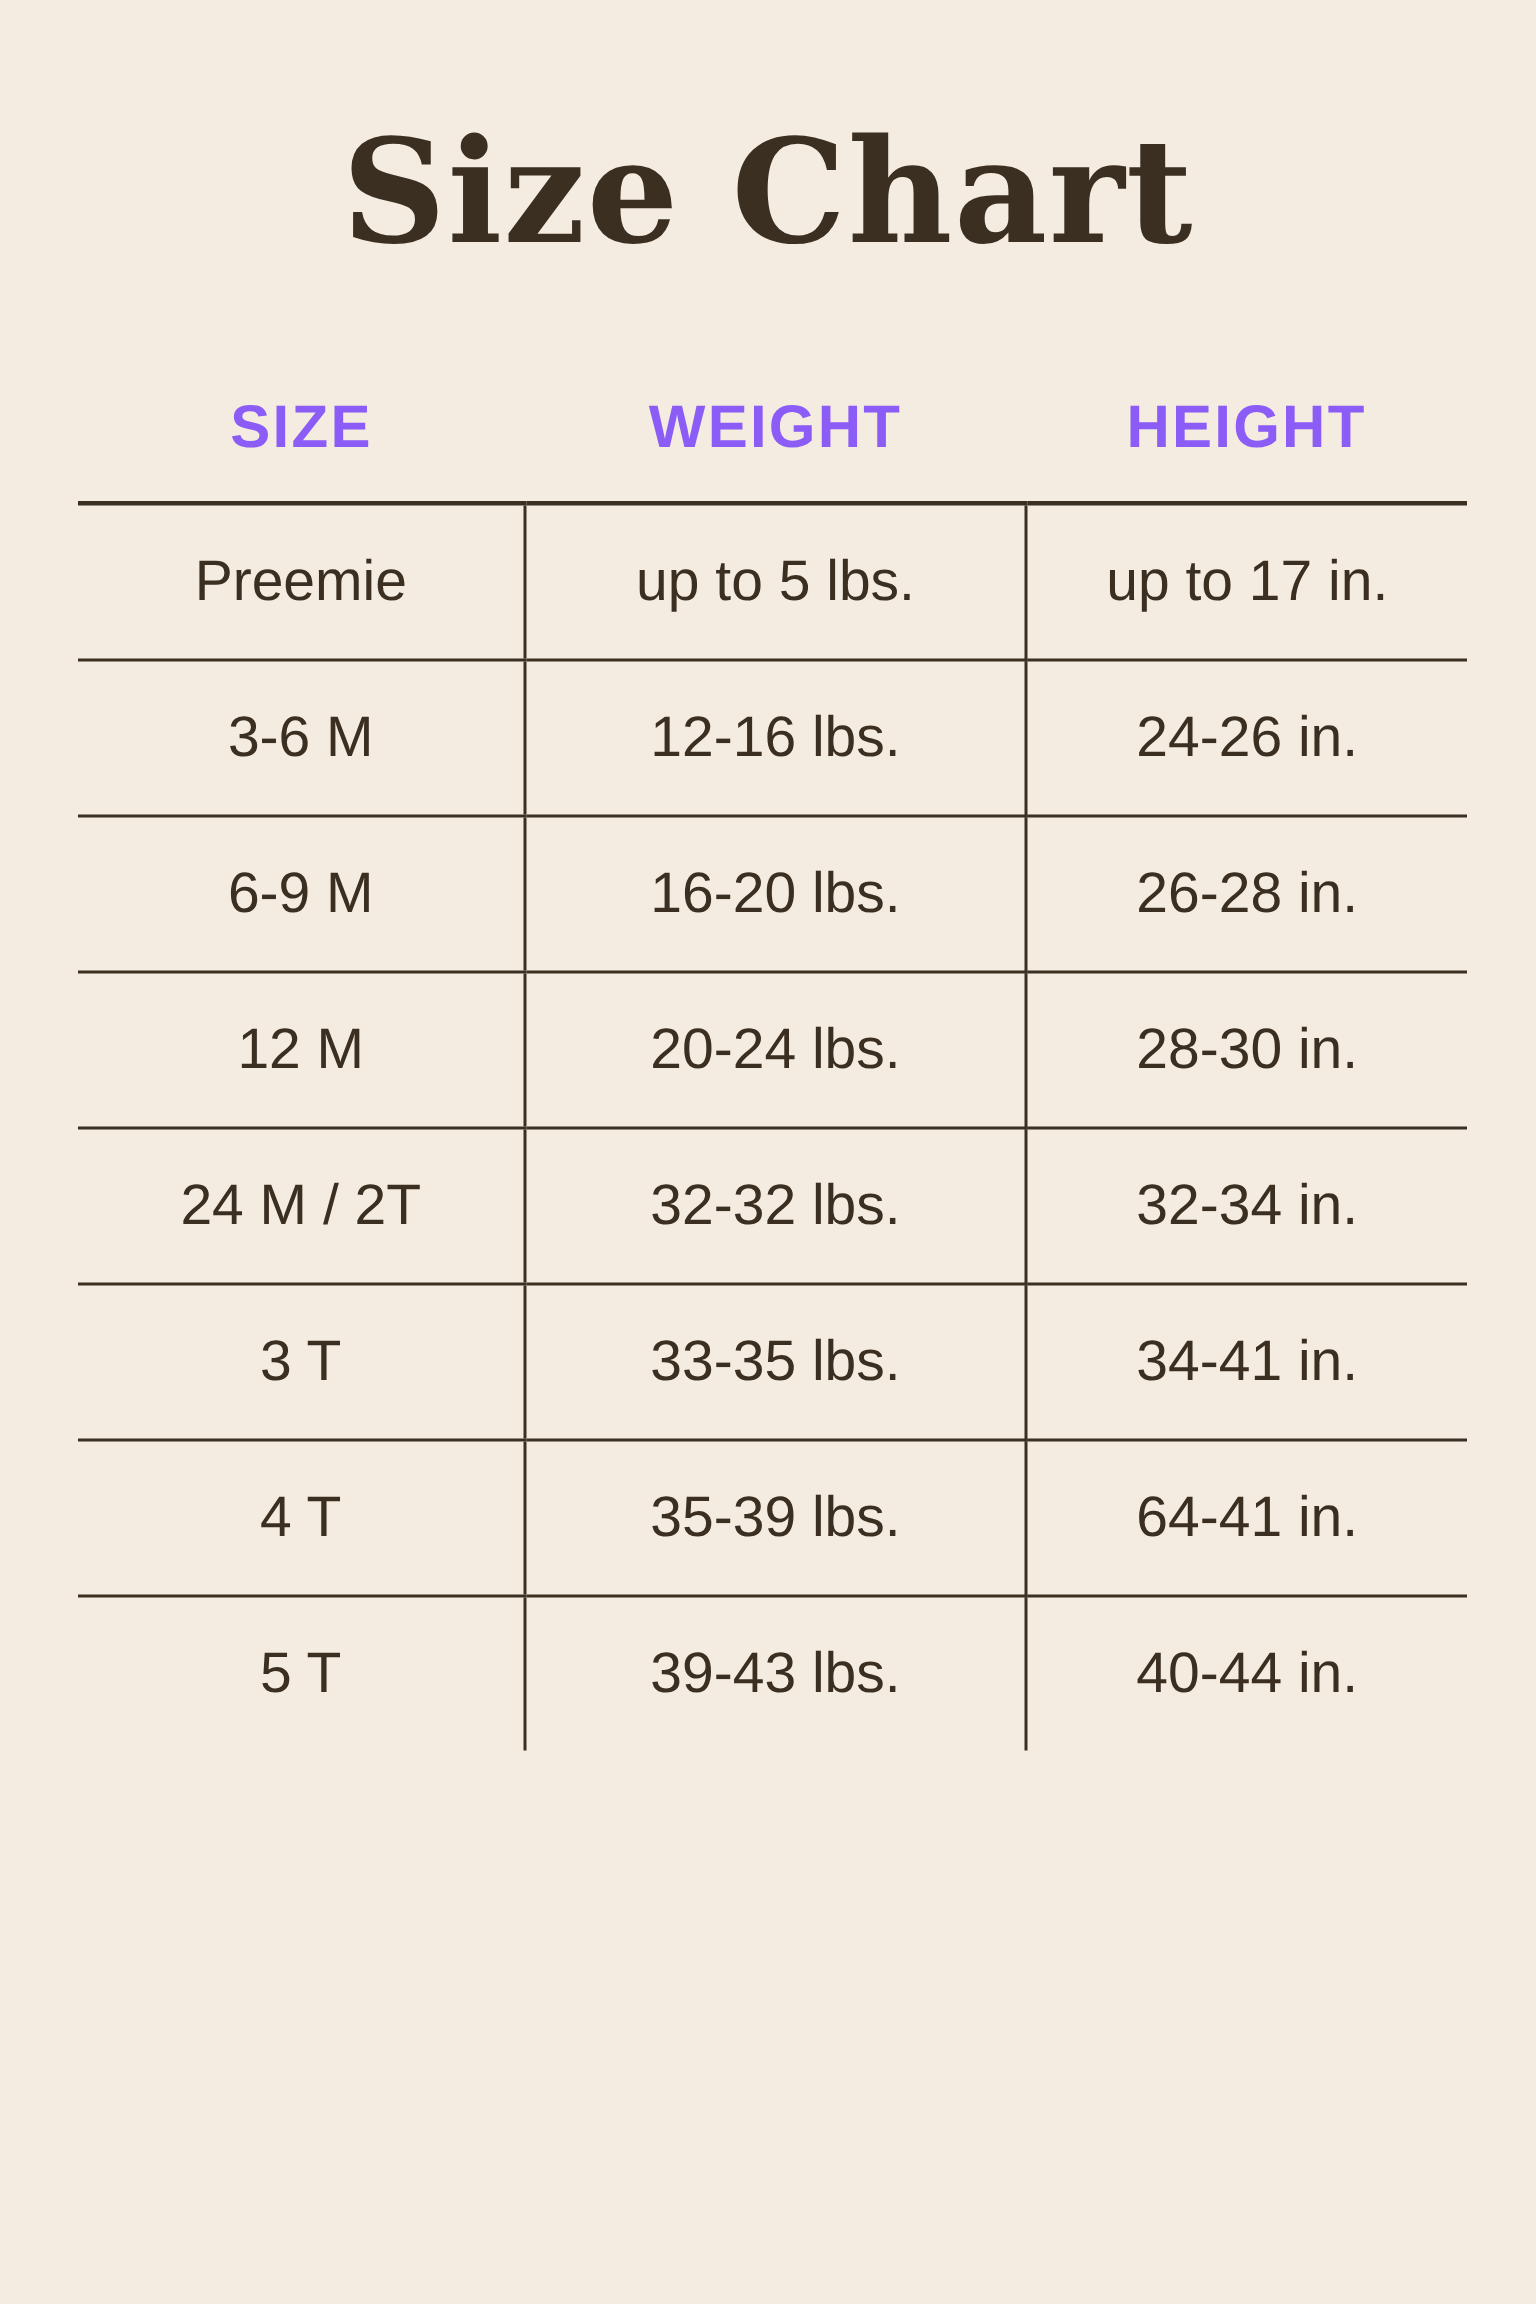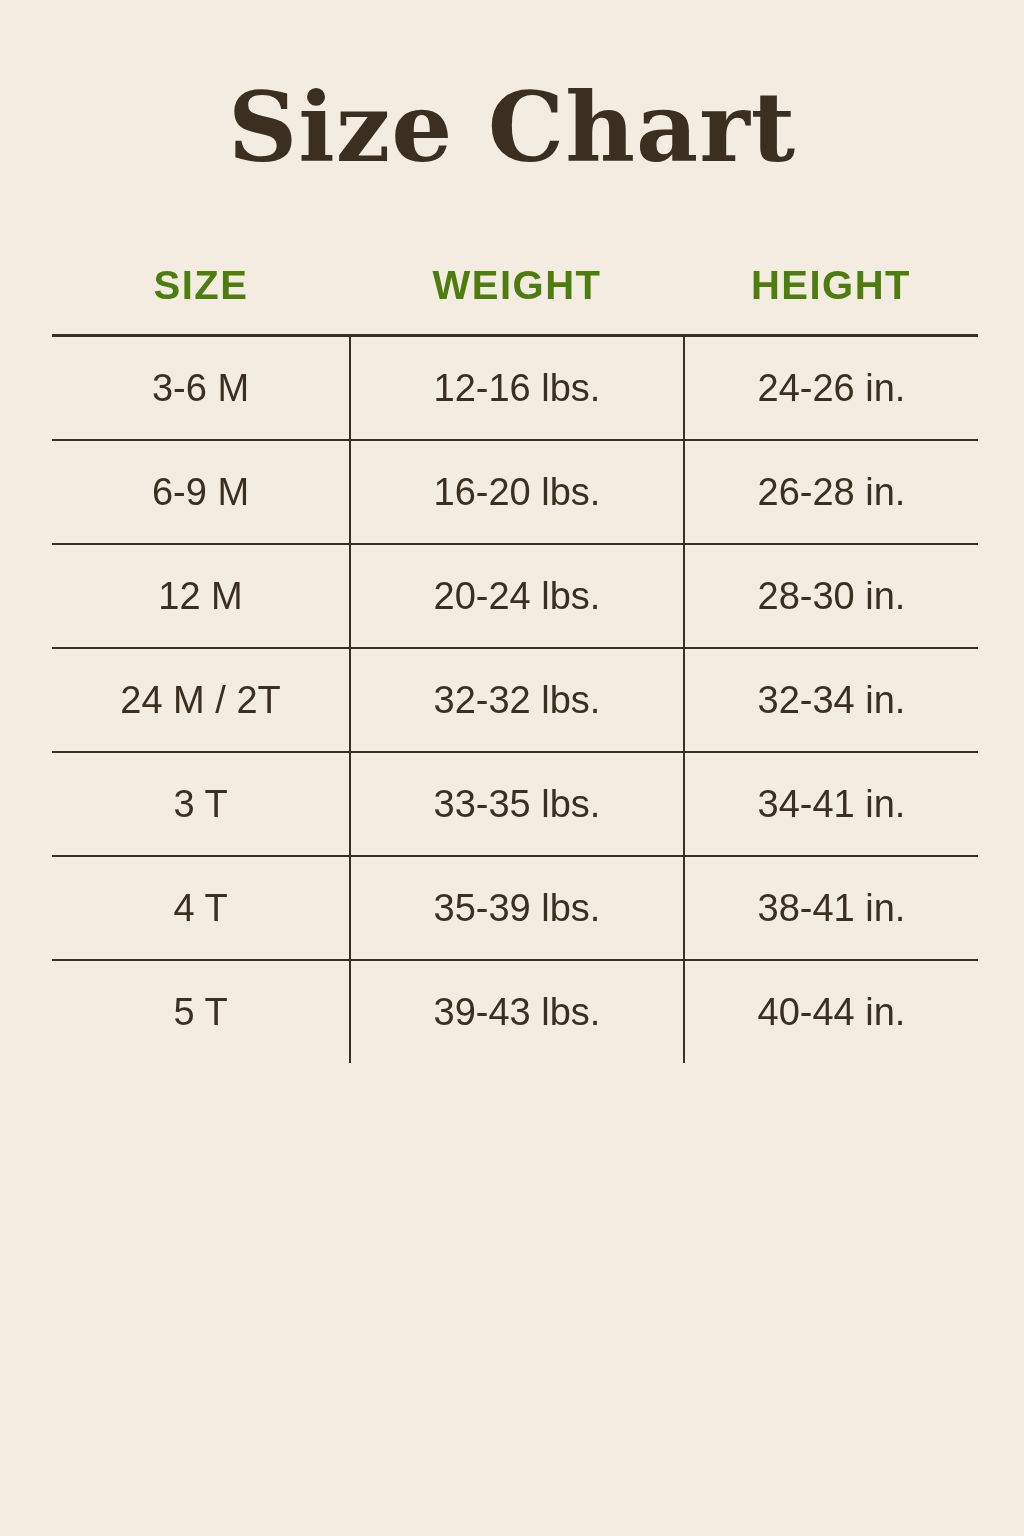--- a/index.html
+++ b/index.html
@@ -36,21 +36,21 @@
     top: 262px;
     left: 52px;
     width: 920px;
     border-collapse: collapse;
     table-layout: fixed;
   }
   table.size-table th {
     font-size: 40px;
     font-weight: 700;
     letter-spacing: 1.5px;
-    color: #4d7c0f;
+    color: #8b5cf6;
     padding-bottom: 26px;
     text-align: center;
     border-bottom: 3px solid #3b2f22;
     font-family: "Liberation Sans", sans-serif;
   }
   table.size-table td {
     font-size: 38px;
     font-weight: 400;
     text-align: center;
     color: #3b2f22;
@@ -92,20 +92,25 @@
   <table class="size-table">
     <thead>
       <tr>
         <th class="col-size">SIZE</th>
         <th class="col-weight">WEIGHT</th>
         <th class="col-height">HEIGHT</th>
       </tr>
     </thead>
     <tbody>
       <tr>
+        <td class="col-size">Preemie</td>
+        <td class="col-weight">up to 5 lbs.</td>
+        <td class="col-height">up to 17 in.</td>
+      </tr>
+      <tr>
         <td class="col-size">3-6 M</td>
         <td class="col-weight">12-16 lbs.</td>
         <td class="col-height">24-26 in.</td>
       </tr>
       <tr>
         <td class="col-size">6-9 M</td>
         <td class="col-weight">16-20 lbs.</td>
         <td class="col-height">26-28 in.</td>
       </tr>
       <tr>
@@ -119,21 +124,21 @@
         <td class="col-height">32-34 in.</td>
       </tr>
       <tr>
         <td class="col-size">3 T</td>
         <td class="col-weight">33-35 lbs.</td>
         <td class="col-height">34-41 in.</td>
       </tr>
       <tr>
         <td class="col-size">4 T</td>
         <td class="col-weight">35-39 lbs.</td>
-        <td class="col-height">38-41 in.</td>
+        <td class="col-height">64-41 in.</td>
       </tr>
       <tr>
         <td class="col-size">5 T</td>
         <td class="col-weight">39-43 lbs.</td>
         <td class="col-height">40-44 in.</td>
       </tr>
     </tbody>
   </table>
 </div>
 

